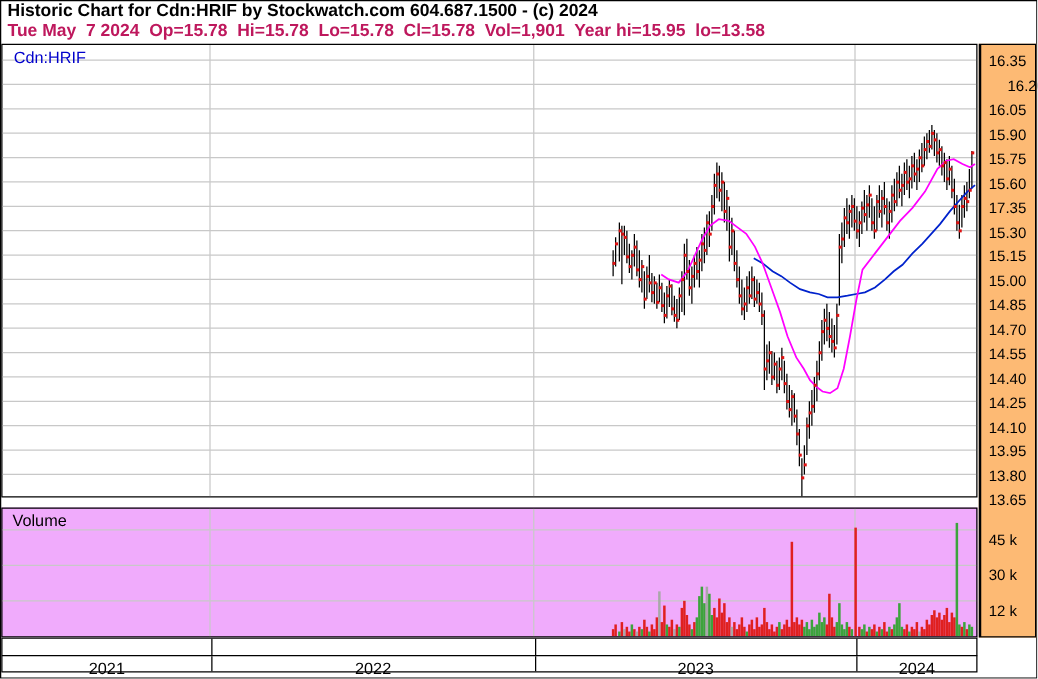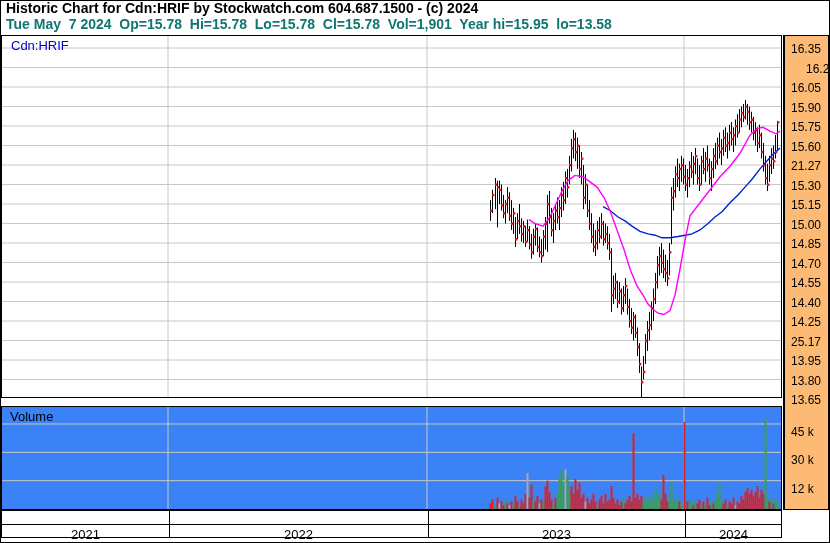--- a/index.html
+++ b/index.html
@@ -1,29 +1,29 @@
 <!DOCTYPE html>
 <html><head>
 <meta charset="utf-8">
 <style>
   html,body{margin:0;padding:0;background:#fff;}
   #stage{position:relative;width:830px;height:543px;background:#fff;
          font-family:"Liberation Sans",sans-serif;overflow:hidden;}
   #frame{position:absolute;inset:0;border:1px solid #000;}
   .hdr{position:absolute;left:6px;white-space:pre;font-size:14px;line-height:15px;font-weight:bold;}
   #hdr1{top:1px;color:#000;}
-  #hdr2{top:17px;color:#0f766e;}
+  #hdr2{top:17px;color:#be185d;}
   #pricePanel{position:absolute;left:1px;top:35px;width:781px;height:363px;
               border:1px solid #000;background:#fff;box-sizing:border-box;}
   #symLabel{position:absolute;left:9px;top:2px;color:#0000cc;font-size:13px;z-index:5;}
   #labelCol{position:absolute;left:783px;top:35px;width:46px;height:475px;
             border:1px solid #000;border-left:2px solid #000;background:#fdba74;box-sizing:border-box;}
   .axlab{position:absolute;left:6px;font-size:12px;color:#000;white-space:pre;line-height:14px;}
   #volPanel{position:absolute;left:1px;top:406px;width:781px;height:104px;
-            border:1px solid #000;background:#3b82f6;box-sizing:border-box;}
+            border:1px solid #000;background:#f0abfc;box-sizing:border-box;}
   #volLabel{position:absolute;left:8px;top:2px;color:#000;font-size:13px;z-index:5;}
   svg{position:absolute;left:0;top:0;}
   .xrow{position:absolute;left:1px;width:781px;border:1px solid #000;background:#fff;box-sizing:border-box;}
   #row1{top:510px;height:15px;}
   #row2{top:524px;height:14px;}
   .xdiv{position:absolute;top:0;bottom:0;width:1px;background:#000;}
   .yearlab{position:absolute;top:2px;width:60px;text-align:center;font-size:13px;color:#000;}
 </style>
 </head>
 <body>
@@ -357,30 +357,30 @@
       </svg>
   </div>
 
   <div id="labelCol">
       <div class="axlab" style="top: 6px;">16.35</div>
       <div class="axlab" style="top: 25.5px; margin-left: 15px;">16.20</div>
       <div class="axlab" style="top: 45px;">16.05</div>
       <div class="axlab" style="top: 64.5px;">15.90</div>
       <div class="axlab" style="top: 84px;">15.75</div>
       <div class="axlab" style="top: 103.5px;">15.60</div>
-      <div class="axlab" style="top: 123px;">21.27</div>
+      <div class="axlab" style="top: 123px;">17.35</div>
       <div class="axlab" style="top: 142.5px;">15.30</div>
       <div class="axlab" style="top: 162px;">15.15</div>
       <div class="axlab" style="top: 181.5px;">15.00</div>
       <div class="axlab" style="top: 201px;">14.85</div>
       <div class="axlab" style="top: 220.5px;">14.70</div>
       <div class="axlab" style="top: 240px;">14.55</div>
       <div class="axlab" style="top: 259.5px;">14.40</div>
       <div class="axlab" style="top: 279px;">14.25</div>
-      <div class="axlab" style="top: 298.5px;">25.17</div>
+      <div class="axlab" style="top: 298.5px;">14.10</div>
       <div class="axlab" style="top: 318px;">13.95</div>
       <div class="axlab" style="top: 337.5px;">13.80</div>
       <div class="axlab" style="top: 357px;">13.65</div>
       <div class="axlab" style="top: 388.995px;">45 k</div>
       <div class="axlab" style="top: 417.33px;">30 k</div>
       <div class="axlab" style="top: 445.665px;">12 k</div>
     </div>
 
   <div id="volPanel">
     <span id="volLabel">Volume</span>

